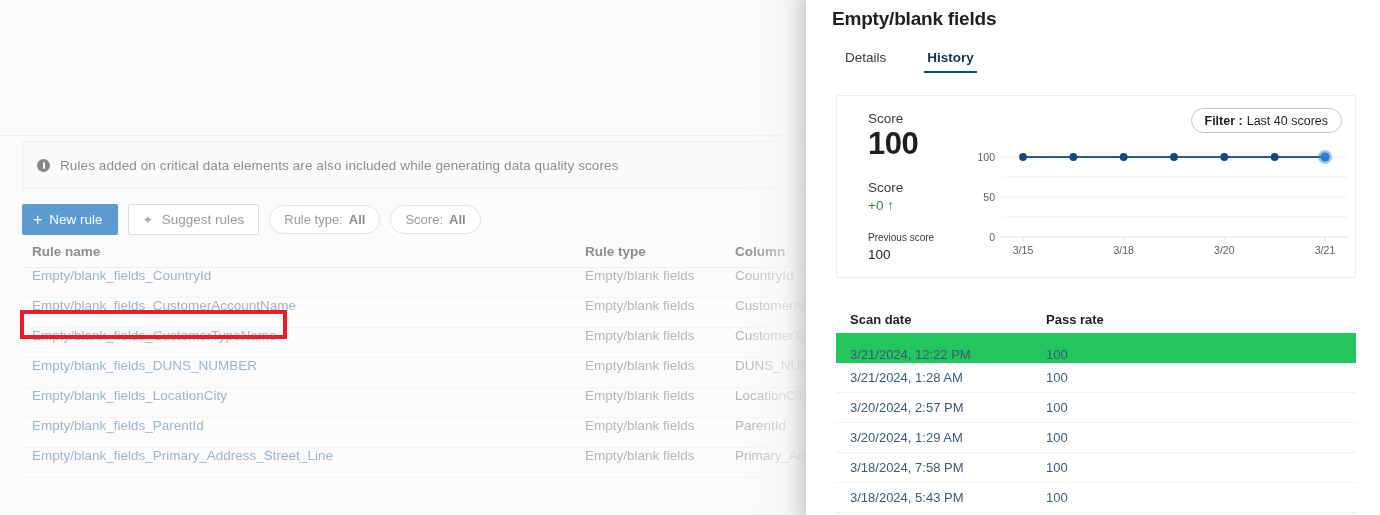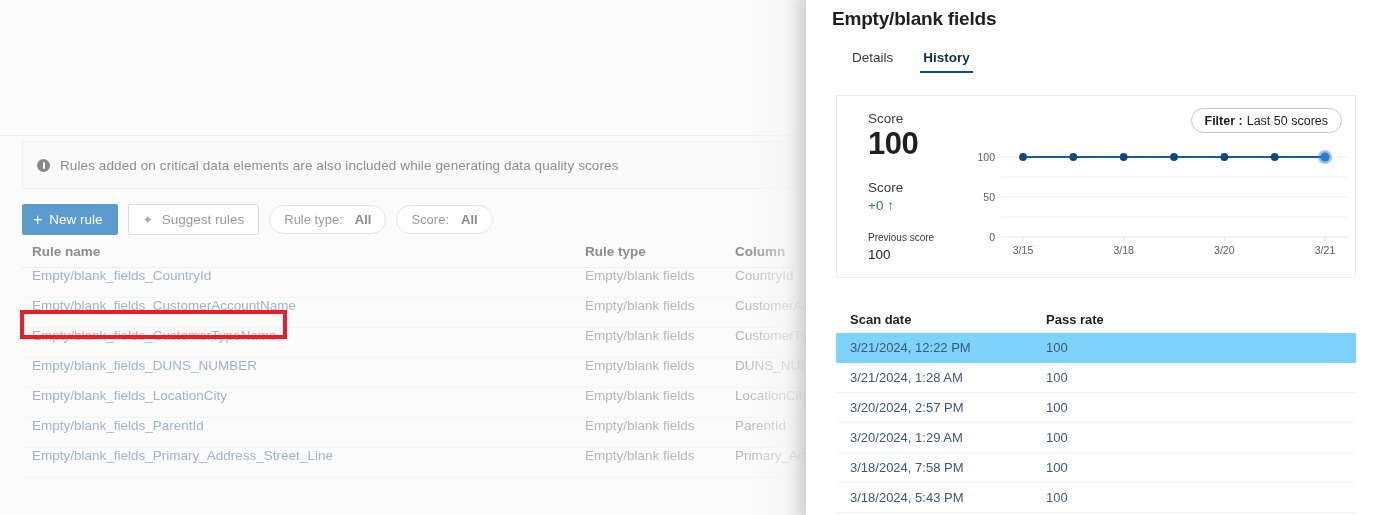--- a/index.html
+++ b/index.html
@@ -59,21 +59,21 @@
     font-size: 13.5px; font-family: inherit;
     display: flex; align-items: center; gap: 9px;
     cursor: pointer; white-space: nowrap;
   }
   .sparkle-icon { font-size: 12px; color: #a9a9a9; line-height: 1; }
   .pill {
     height: 29px; padding: 0 14px;
     background: #ffffff; color: #9a9a9a;
     border: 1px solid #e3e3e3; border-radius: 15px;
     font-size: 13px; font-family: inherit;
-    display: flex; align-items: center; gap: 12px;
+    display: flex; align-items: center; gap: 6px;
     cursor: pointer; white-space: nowrap;
   }
   .pill b { font-weight: 600; color: #8a8a8a; }
 
   .rules-table { position: absolute; left: 22px; top: 236px; width: 800px; }
   .rules-head {
     display: flex; height: 32px; align-items: center;
     border-bottom: 1px solid #ededed;
     font-size: 13.5px; color: #8d8d8d; font-weight: 600;
   }
@@ -111,22 +111,22 @@
     background: #ffffff;
     box-shadow: -5px 0 14px rgba(0,0,0,.10);
     overflow: hidden;
   }
   .flyout-title {
     position: absolute; left: 26px; top: 8px;
     font-size: 19px; color: #201f1e; font-weight: 600;
     letter-spacing: -.2px;
   }
   .tabs {
-    position: absolute; left: 32px; top: 44px;
-    display: flex; gap: 2px;
+    position: absolute; left: 25px; top: 44px;
+    display: flex; gap: 13px;
   }
   .tab {
     padding: 6px 14px 8px; font-size: 13.5px;
     color: #3b3a39; cursor: pointer; position: relative;
     background: none; border: none; font-family: inherit;
   }
   .tab.active { color: #13314f; font-weight: 600; }
   .tab.active::after {
     content: ""; position: absolute; left: 11px; right: 11px; bottom: 0;
     height: 2px; background: #0f4c8c;
@@ -162,21 +162,21 @@
   .scan-table { position: absolute; left: 30px; top: 305px; width: 520px; }
   .scan-head {
     display: flex; height: 28px; align-items: center;
     font-size: 13px; color: #201f1e; font-weight: 600;
   }
   .scan-row {
     display: flex; height: 30px; align-items: center;
     font-size: 13px; color: #3b5a79;
     border-bottom: 1px solid #f3f2f1;
   }
-  .scan-row.sel { background: #7dd3fc; border-bottom-color: transparent; }
+  .scan-row.sel { background: #22c55e; border-bottom-color: transparent; align-items: flex-end; }
   .sc-date { width: 210px; flex: none; padding-left: 14px; }
   .sc-rate { width: 120px; flex: none; }
   .scan-head .sc-date, .scan-head .sc-rate { color: #201f1e; }
 </style>
 </head>
 <body>
 
 <div id="root">
 
   <div class="bg-panel">
@@ -270,21 +270,21 @@
         <div class="score-label">Score</div>
         <div class="score-value">100</div>
         <div class="change-label">Score</div>
         <div class="change-value">+0 ↑</div>
         <div class="prev-label">Previous score</div>
         <div class="prev-value">100</div>
       </div>
 
       <button class="filter-btn">
         <b>Filter :</b>
-        <span>Last 50 scores</span>
+        <span>Last 40 scores</span>
       </button>
 
       <div class="chart">
         <svg id="chart-svg" width="392" height="130" viewBox="0 0 392 130">
             <line x1="46" y1="18" x2="392" y2="18" stroke="#ededed" stroke-width="1"></line>
             <line x1="46" y1="38" x2="392" y2="38" stroke="#ededed" stroke-width="1"></line>
             <line x1="46" y1="58" x2="392" y2="58" stroke="#ededed" stroke-width="1"></line>
             <line x1="46" y1="78" x2="392" y2="78" stroke="#ededed" stroke-width="1"></line>
             <line x1="46" y1="98" x2="392" y2="98" stroke="#dfe3e8" stroke-width="1"></line>
             <text x="40" y="22" text-anchor="end" font-size="10.5" fill="#5c5c5c" font-family="&quot;Liberation Sans&quot;, sans-serif">100</text>

